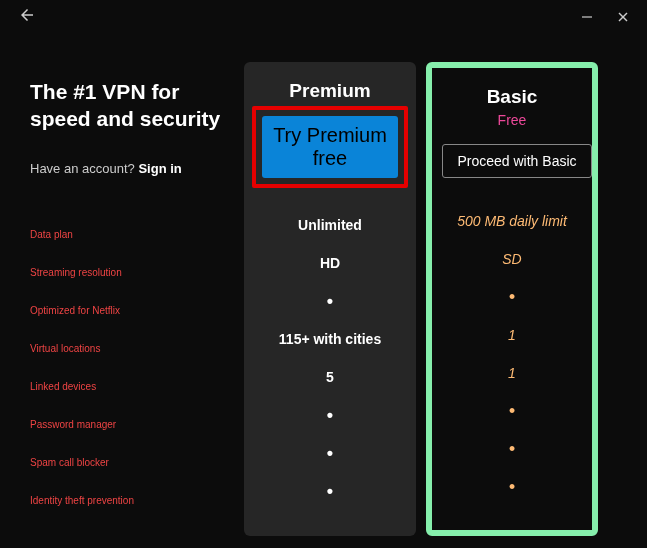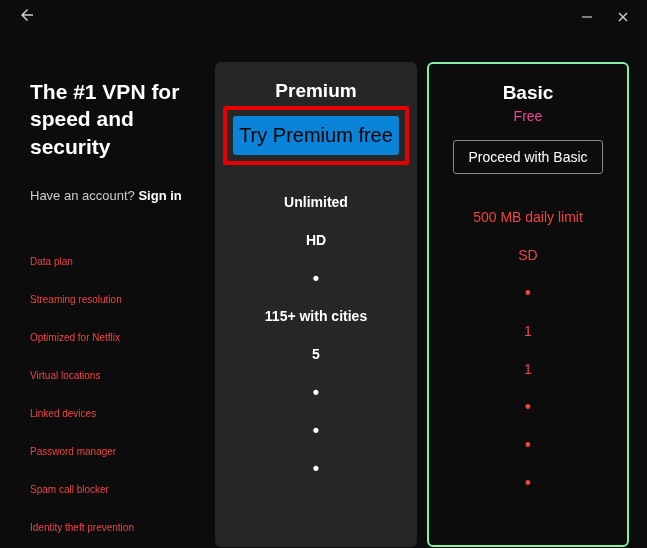--- a/index.html
+++ b/index.html
@@ -69,31 +69,31 @@
     color: #ef4444;
     height: 38px;
     display: flex;
     align-items: center;
   }
   .plans {
     display: flex;
     gap: 10px;
   }
   .plan-card {
-    width: 202px;
+    width: 172px;
     border-radius: 6px;
     padding: 18px 10px 24px 10px;
     text-align: center;
   }
   .plan-premium {
     background: #262626;
     position: relative;
   }
   .plan-basic {
-    border: 2px solid #86efac;
+    border: 6px solid #86efac;
   }
   .plan-title {
     font-size: 19px;
     font-weight: 600;
     margin-bottom: 4px;
   }
   .plan-sub {
     font-size: 14px;
     font-weight: 600;
     margin-bottom: 16px;
@@ -130,21 +130,21 @@
     margin-top: 6px;
   }
   .feat-val {
     height: 38px;
     display: flex;
     align-items: center;
     justify-content: center;
     font-size: 14px;
   }
   .plan-premium .feat-val { font-weight: 600; }
-  .plan-basic .feat-val { color: #ef4444; font-weight: 400; }
+  .plan-basic .feat-val { color: #fdba74; font-weight: 400; font-style: italic; }
   .dot { font-size: 18px; line-height: 1; }
   .dot-dim { color: #555; }
 </style>
 </head>
 <body>
 
 <div class="titlebar">
   <div class="back-arrow">
     <svg width="18" height="18" viewBox="0 0 24 24">
         <path d="M20 11H7.8l5.6-5.6L12 4l-8 8 8 8 1.4-1.4L7.8 13H20z" fill="#ccc"></path>

